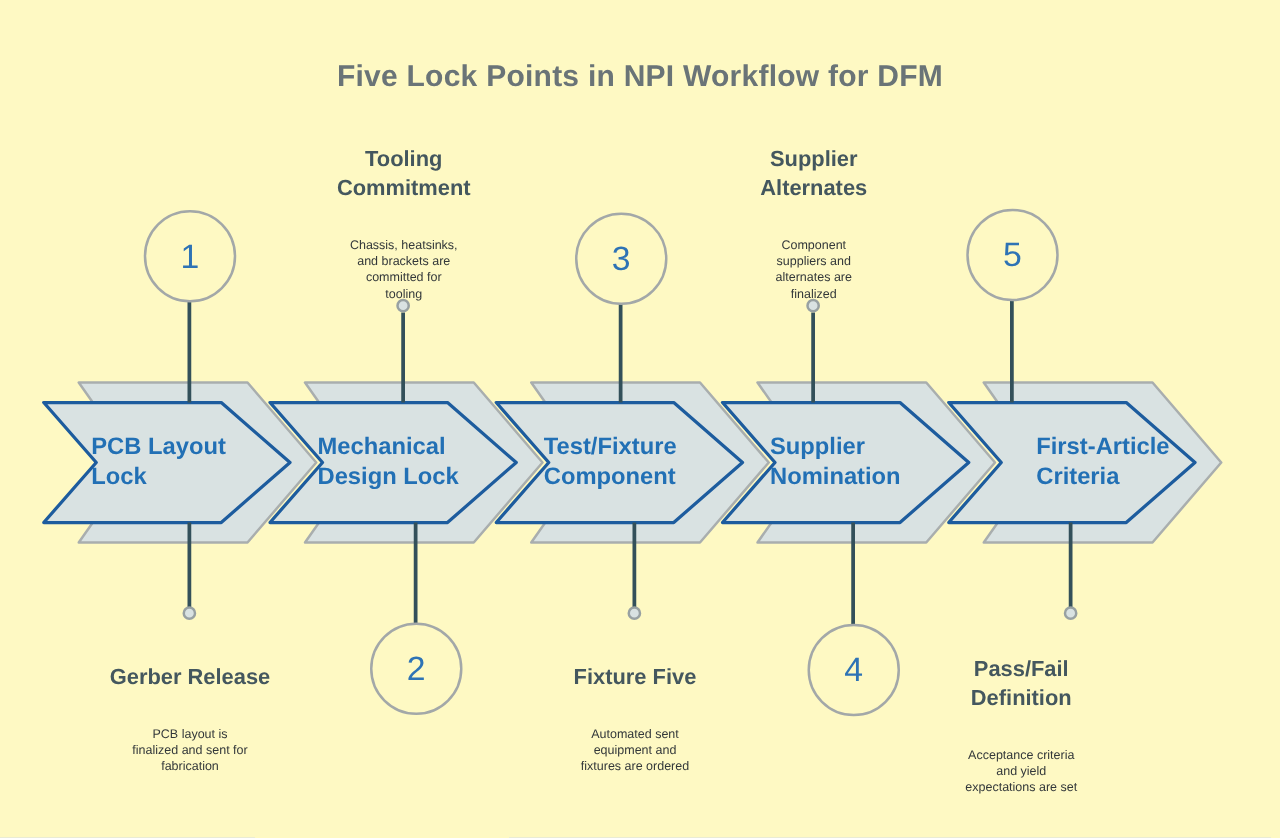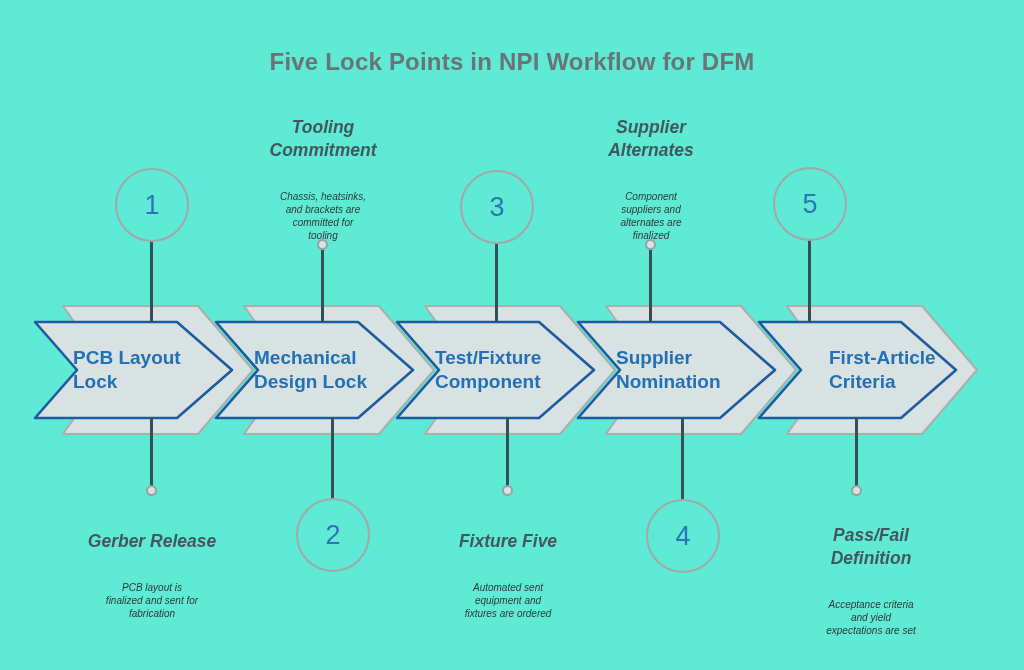--- a/index.html
+++ b/index.html
@@ -5,21 +5,21 @@
   html, body {
     margin: 0;
     padding: 0;
     background: #d9e2e2;
     font-family: "Liberation Sans", sans-serif;
   }
   #stage {
     position: relative;
     width: 1024px;
     height: 670px;
-    background: #5eead4;
+    background: #fef9c3;
     overflow: hidden;
   }
   .abs { position: absolute; }
   .title {
     left: 0; top: 48px; width: 1024px;
     text-align: center;
     font-size: 24px;
     font-weight: 600;
     color: #6a7477;
     letter-spacing: 0.2px;
@@ -53,21 +53,20 @@
   .dot {
     box-sizing: border-box;
     width: 11px; height: 11px;
     border: 2px solid #98a1a2;
     border-radius: 50%;
     background: #d9e2e2;
   }
   .callout {
     text-align: center;
     white-space: pre-line;
-    font-style: italic;
   }
   .callout .heading {
     font-size: 17.5px;
     font-weight: 600;
     line-height: 1.3;
     color: #44575e;
     margin-bottom: 10px;
   }
   .callout .desc {
     font-size: 10px;
@@ -175,21 +174,21 @@
     <div class="desc">PCB layout is
 finalized and sent for
 fabrication</div>
   </div>
   <div class="abs callout" style="left:413px; top:512px; width:190px;">
     <div class="heading">Fixture Five</div>
     <div class="desc">Automated sent
 equipment and
 fixtures are ordered</div>
   </div>
-  <div class="abs callout" style="left:776px; top:506px; width:190px;">
+  <div class="abs callout" style="left:722px; top:506px; width:190px;">
     <div class="heading">Pass/Fail
 Definition</div>
     <div class="desc">Acceptance criteria
 and yield
 expectations are set</div>
   </div>
 
 </div>
 
 </body></html>

